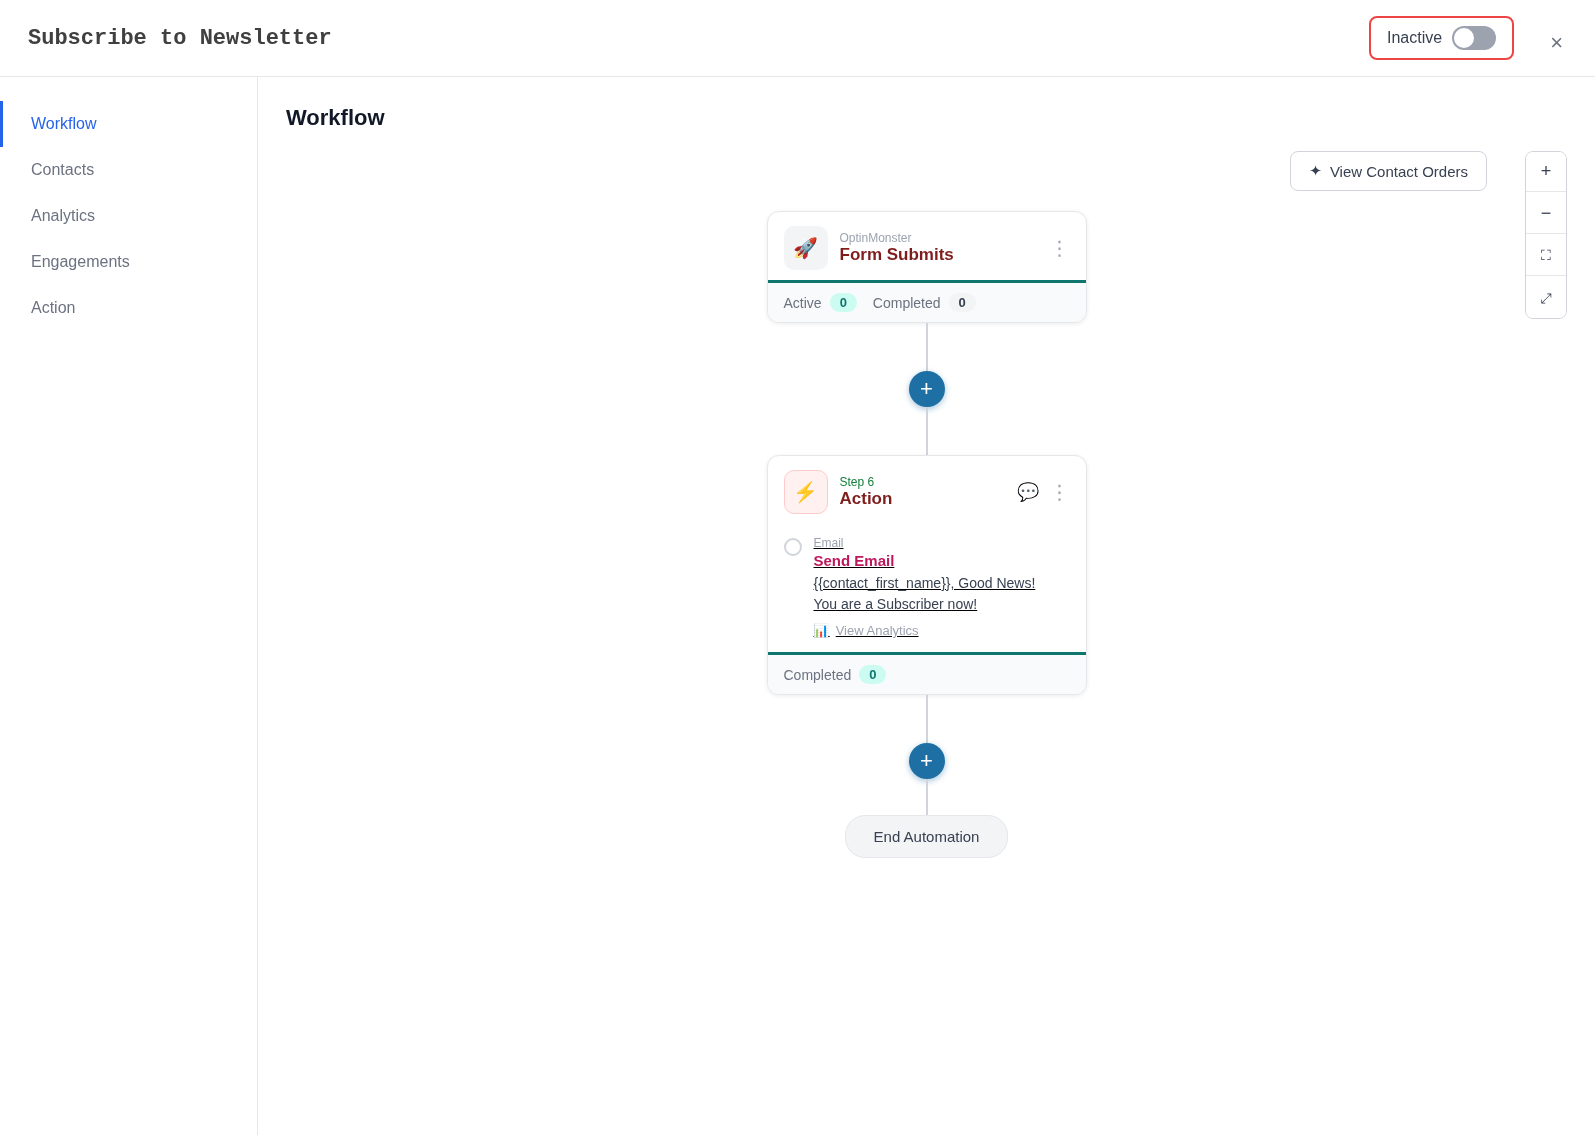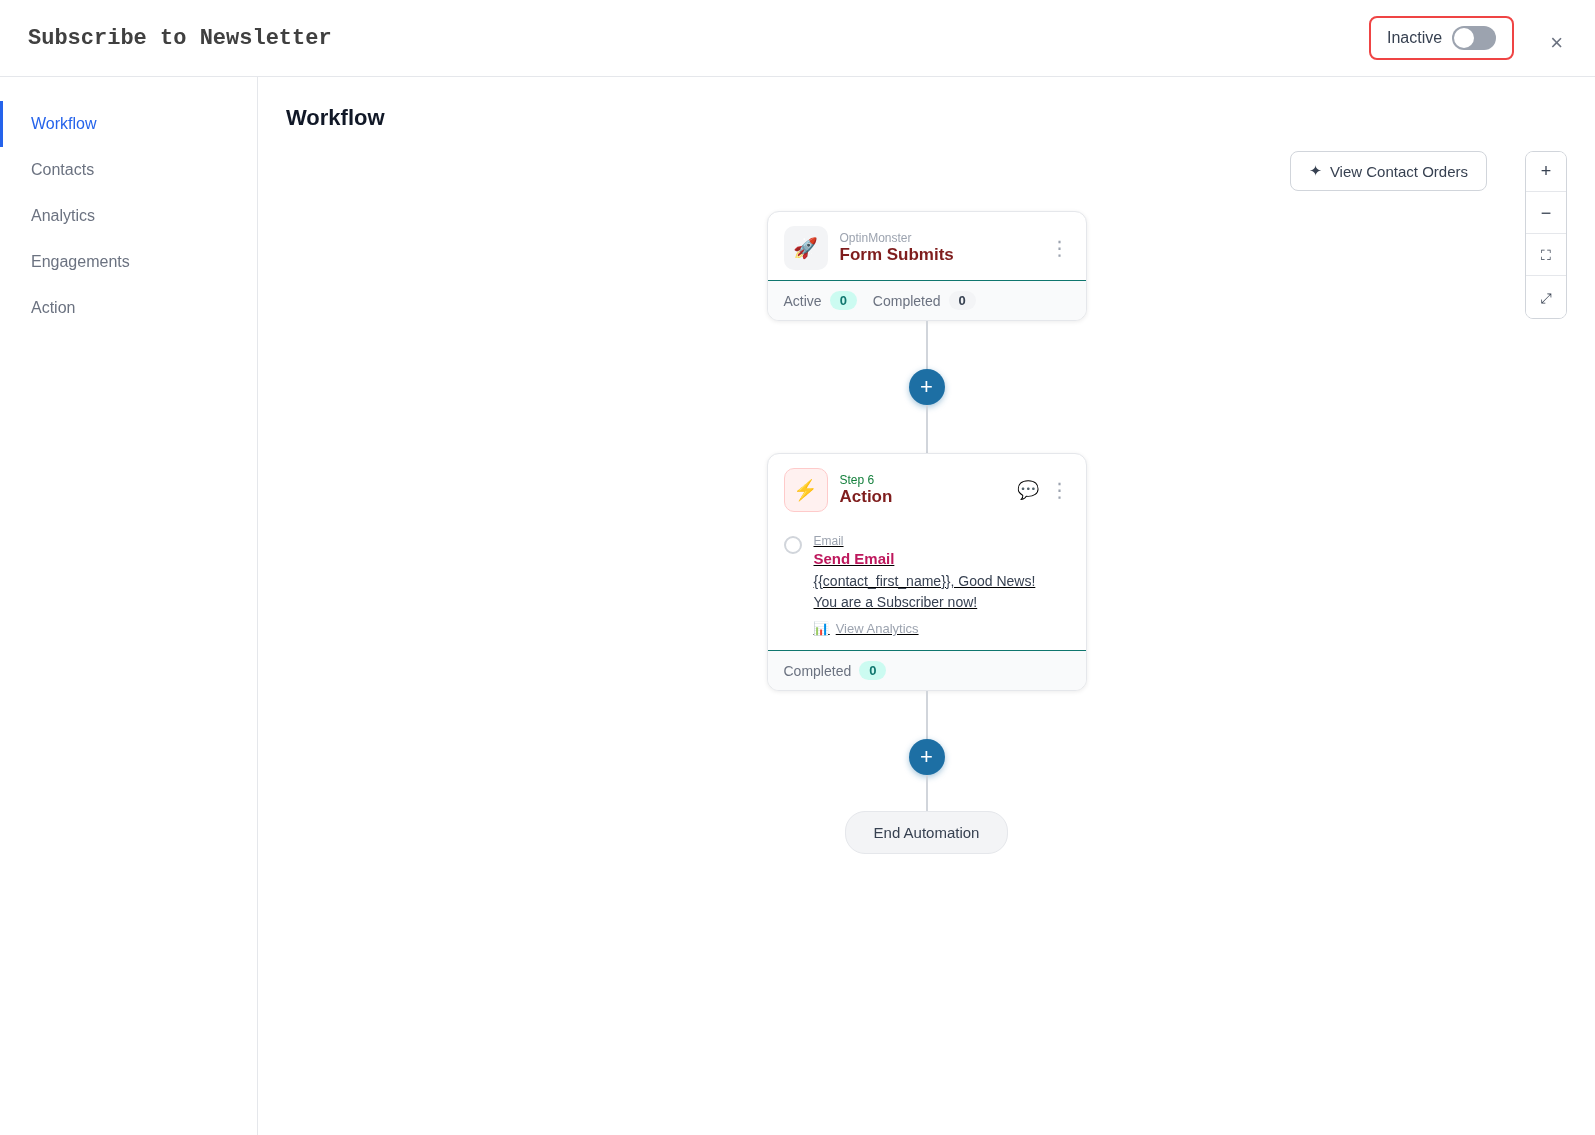--- a/index.html
+++ b/index.html
@@ -87,21 +87,21 @@
       width: 44px; height: 44px; border-radius: 10px; display: flex; align-items: center; justify-content: center;
       font-size: 20px; flex-shrink: 0;
     }
     .node-icon-gray { background: #f3f4f6; color: #6b7280; }
     .node-icon-red { background: #fff1f0; color: #ef4444; border: 1px solid #fecaca; }
     .node-title-group { display: flex; flex-direction: column; }
     .node-subtitle { font-size: 12px; color: #9ca3af; }
     .node-title { font-size: 17px; font-weight: 600; color: #7f1d1d; }
     .node-step { font-size: 12px; color: #15803d; }
     .node-menu { color: #9ca3af; cursor: pointer; font-size: 20px; }
-    .node-footer { display: flex; align-items: center; padding: 10px 16px; background: #f9fafb; border-top: 1px solid #0f766e; gap: 16px; }
+    .node-footer { display: flex; align-items: center; padding: 10px 16px; background: #f9fafb; border-top: 3px solid #0f766e; gap: 16px; }
     .node-stat { display: flex; align-items: center; gap: 8px; font-size: 14px; color: #6b7280; }
     .stat-badge-teal { background: #ccfbf1; color: #0f766e; border-radius: 12px; padding: 2px 10px; font-size: 13px; font-weight: 600; }
     .stat-badge-plain { background: #f3f4f6; color: #374151; border-radius: 12px; padding: 2px 10px; font-size: 13px; font-weight: 600; }
 
     
     .connector-line { width: 2px; height: 48px; background: #d1d5db; }
     .connector-line-short { width: 2px; height: 36px; background: #d1d5db; }
 
     
     .add-btn {

